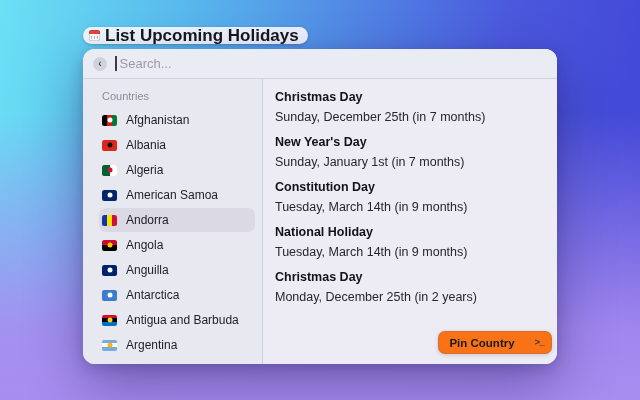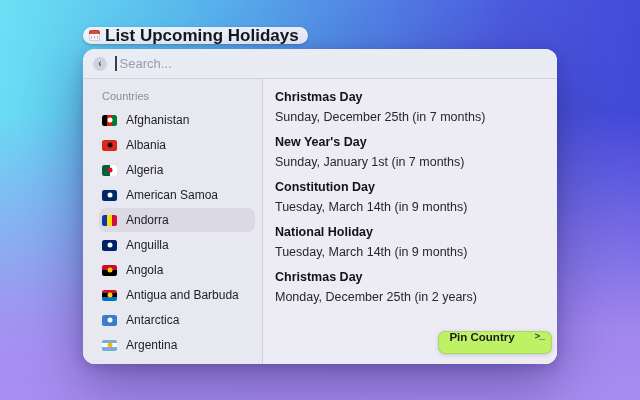--- a/index.html
+++ b/index.html
@@ -90,22 +90,22 @@
   .country-name{font-size:12px;color:#1e1e24;white-space:nowrap;}
 
   .detail{flex:1;padding:10px 12px 0 12px;box-sizing:border-box;background:#edecf5;overflow:hidden;}
   .holiday{margin-bottom:9px;}
   .holiday-title{font-size:12.5px;line-height:16px;font-weight:700;color:#121217;margin-bottom:4px;}
   .holiday-date{font-size:12.5px;line-height:16px;color:#26262c;}
 
   
   .action-group{
     position:absolute;right:5px;bottom:10px;height:23px;
-    display:flex;align-items:flex-start;
-    background:#bef264;border-radius:7px;
+    display:flex;align-items:center;
+    background:#f97316;border-radius:7px;
     box-shadow:0 1px 4px rgba(30,30,70,.18),inset 0 0 0 1px rgba(90,90,120,.18);
     overflow:hidden;
   }
   .action-btn{
     display:flex;align-items:center;padding:0 11px;cursor:pointer;
     font-size:11.5px;font-weight:700;color:#1b1b20;
   }
   .action-sep{width:1px;background:rgba(90,90,120,.22);margin:4px 0;}
   .shortcut-btn{
     display:flex;align-items:center;justify-content:center;padding:0 8px;cursor:pointer;
@@ -172,51 +172,51 @@
             <div class="country-row selected">
               <span class="flag v">
                 <i style="background: rgb(16, 53, 168);"></i>
                 <i style="background: rgb(254, 221, 0);"></i>
                 <i style="background: rgb(208, 16, 58);"></i>
               </span>
               <span class="country-name">Andorra</span>
             </div>
             <div class="country-row">
               <span class="flag h">
-                <i style="background: rgb(1, 33, 105);"></i>
-                <span class="dot" style="background: rgb(255, 255, 255);"></span>
-              </span>
-              <span class="country-name">Anguilla</span>
-            </div>
-            <div class="country-row">
-              <span class="flag h">
                 <i style="background: rgb(204, 9, 47);"></i>
                 <i style="background: rgb(0, 0, 0);"></i>
                 <span class="dot" style="background: rgb(255, 203, 0);"></span>
               </span>
               <span class="country-name">Angola</span>
+            </div>
+            <div class="country-row">
+              <span class="flag h">
+                <i style="background: rgb(1, 33, 105);"></i>
+                <span class="dot" style="background: rgb(255, 255, 255);"></span>
+              </span>
+              <span class="country-name">Anguilla</span>
+            </div>
+            <div class="country-row">
+              <span class="flag h">
+                <i style="background: rgb(58, 125, 206);"></i>
+                <span class="dot" style="background: rgb(255, 255, 255);"></span>
+              </span>
+              <span class="country-name">Antarctica</span>
             </div>
             <div class="country-row">
               <span class="flag h">
                 <i style="background: rgb(206, 17, 38);"></i>
                 <i style="background: rgb(0, 0, 0);"></i>
                 <i style="background: rgb(0, 114, 198);"></i>
                 <span class="dot" style="background: rgb(252, 209, 22);"></span>
               </span>
               <span class="country-name">Antigua and Barbuda</span>
             </div>
             <div class="country-row">
               <span class="flag h">
-                <i style="background: rgb(58, 125, 206);"></i>
-                <span class="dot" style="background: rgb(255, 255, 255);"></span>
-              </span>
-              <span class="country-name">Antarctica</span>
-            </div>
-            <div class="country-row">
-              <span class="flag h">
                 <i style="background: rgb(116, 172, 223);"></i>
                 <i style="background: rgb(255, 255, 255);"></i>
                 <i style="background: rgb(116, 172, 223);"></i>
                 <span class="dot" style="background: rgb(246, 180, 14);"></span>
               </span>
               <span class="country-name">Argentina</span>
             </div>
           </div>
       </div>
 

